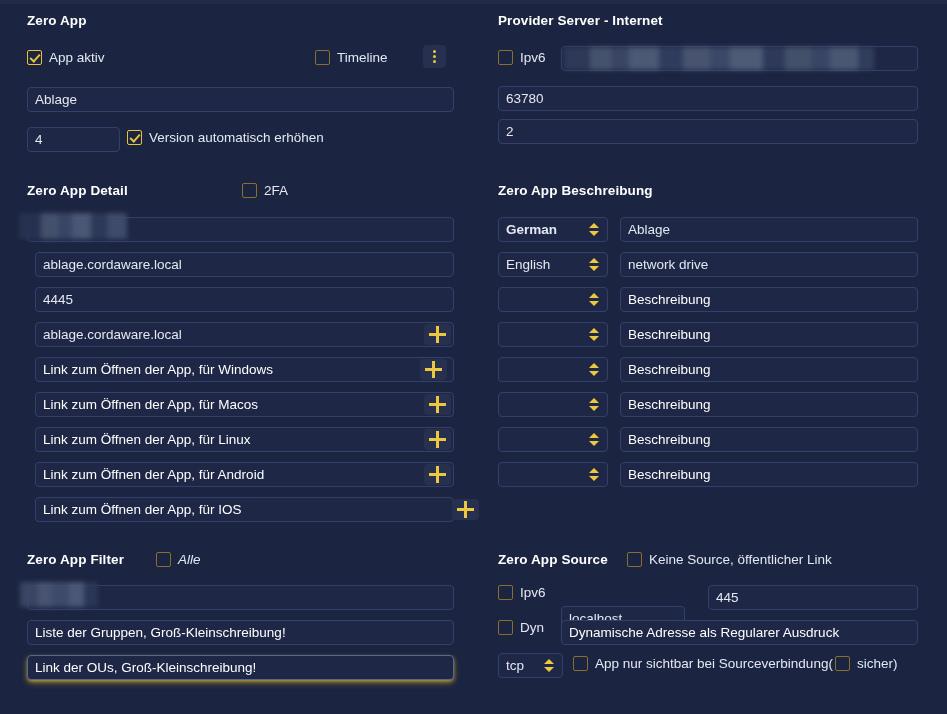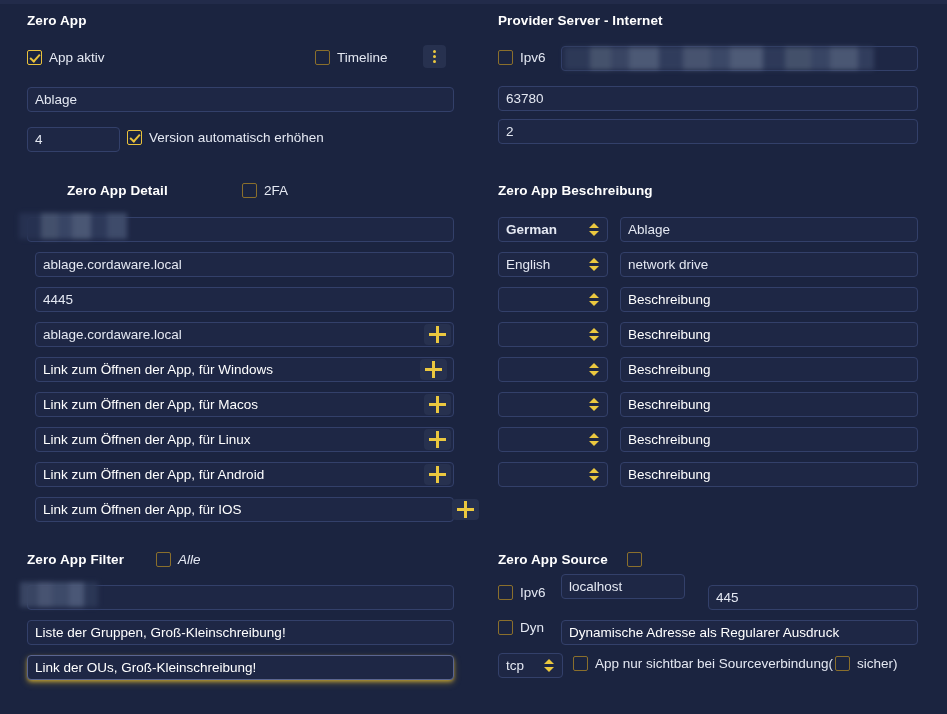--- a/index.html
+++ b/index.html
@@ -210,21 +210,21 @@
 
     <div class="field" style="position:absolute; left:19px; top:87px; width:427px;">Ablage</div>
 
     <div class="field" style="position:absolute; left:19px; top:127px; width:93px;">4</div>
 
     <div class="row" style="left:119px; top:130px;">
       <span class="cb on"></span>
       <span class="cb-label">Version automatisch erhöhen</span>
     </div>
 
-    <div class="row" style="left:19px; top:183px;margin-left:40px;">
+    <div class="row" style="left:19px; top:183px;">
       <span class="section-title">Zero App Detail</span>
     </div>
 
     <div class="row" style="left:234px; top:183px;">
       <span class="cb"></span>
       <span class="cb-label">2FA</span>
     </div>
 
     <div class="field" style="position:absolute; left:19px; top:217px; width:427px;"></div>
     <div class="blur" style="left:11px; top:213px; width:108px; height:26px;">
@@ -355,27 +355,28 @@
       <span class="spin"></span>
     </div>
     <div class="field ph" style="position:absolute; left:140px; top:462px; width:298px;">Beschreibung</div>
 
     <div class="row" style="left:18px; top:552px;">
       <span class="section-title">Zero App Source</span>
     </div>
 
     <div class="row" style="left:147px; top:552px;">
       <span class="cb"></span>
+      <span class="cb-label">Keine Source, öffentlicher Link</span>
     </div>
 
     <div class="row" style="left:18px; top:585px;">
       <span class="cb"></span>
       <span class="cb-label">Ipv6</span>
     </div>
-    <div class="field" style="position:absolute; left:81px; top:574px; width:124px;">localhost</div>
+    <div class="field" style="position:absolute; left:81px; top:606px; width:124px;">localhost</div>
     <div class="field" style="position:absolute; left:228px; top:585px; width:210px;">445</div>
 
     <div class="row" style="left:18px; top:620px;">
       <span class="cb"></span>
       <span class="cb-label">Dyn</span>
     </div>
     <div class="field ph" style="position:absolute; left:81px; top:620px; width:357px;">Dynamische Adresse als Regularer Ausdruck</div>
 
     <div class="sel" style="position:absolute; left:18px; top:653px; width:65px;">
       <span>tcp</span>

